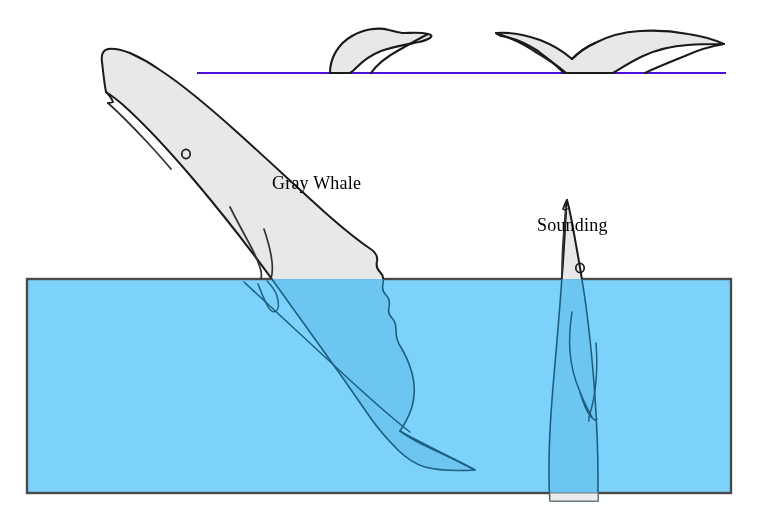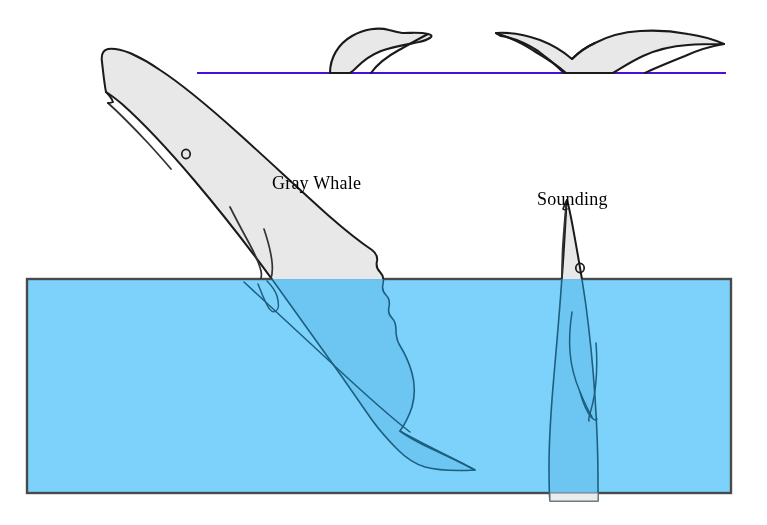--- a/index.html
+++ b/index.html
@@ -36,21 +36,21 @@
     white-space: pre;
     letter-spacing: 0.2px;
   }
   #caption-breeching {
     left: 272px;
     top: 108px;
     text-align: left;
   }
   #caption-sounding {
     left: 537px;
-    top: 124px;
+    top: 150px;
     text-align: left;
   }
 </style>
 </head>
 <body>
 
 <div id="figure">
 
   <svg id="whale-svg" viewBox="0 0 767 525">
     <defs>

